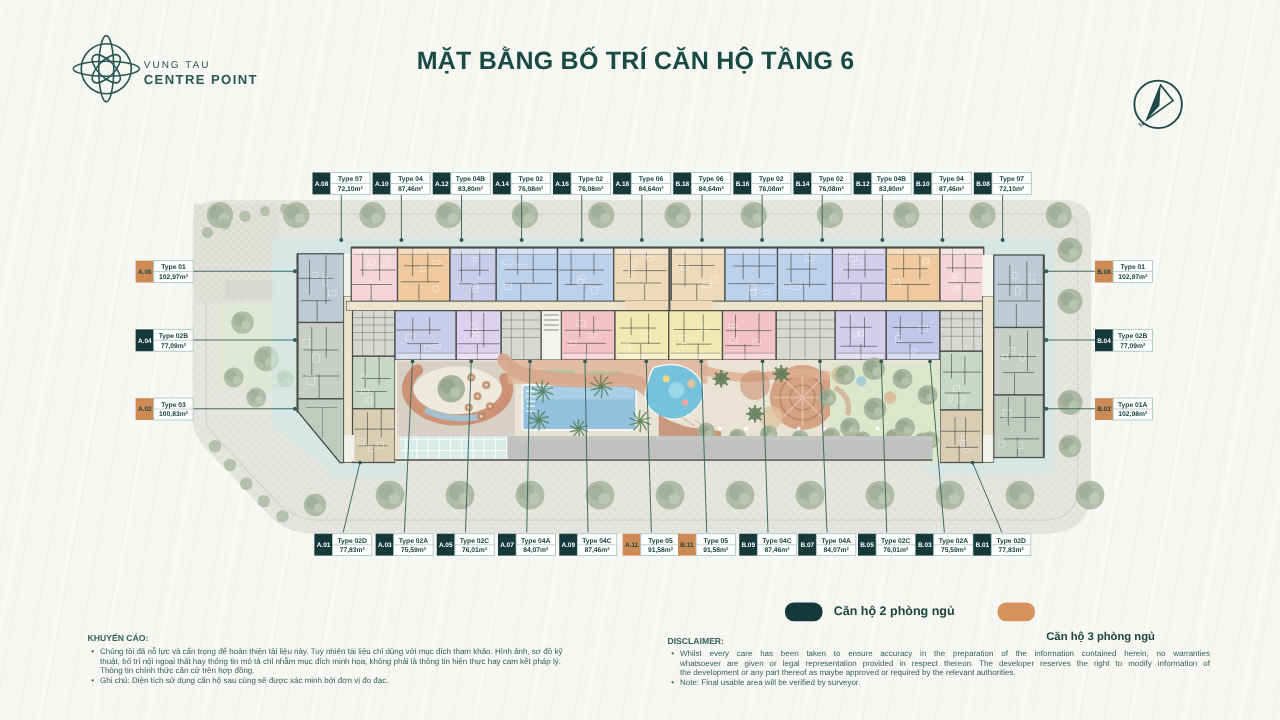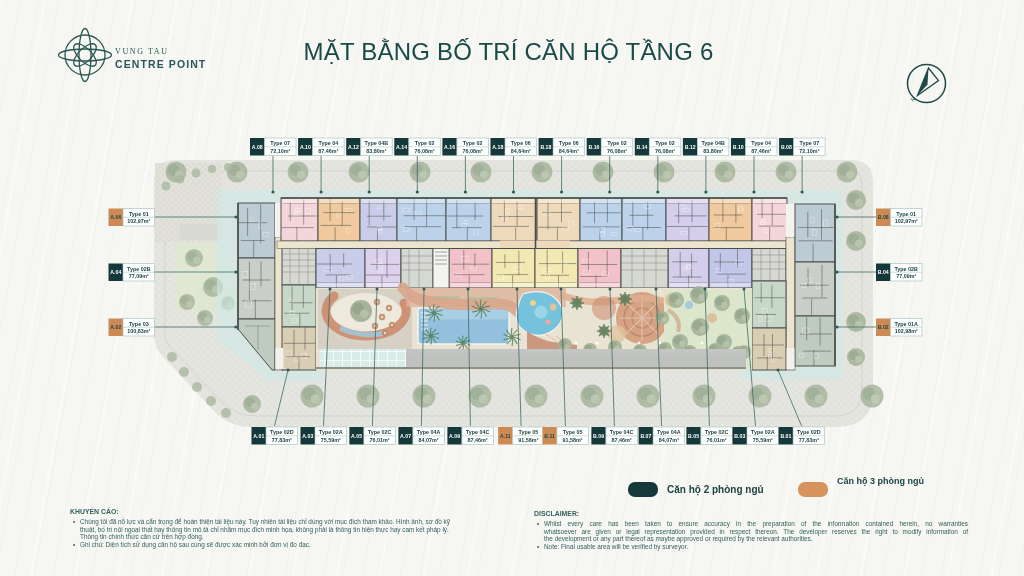--- a/index.html
+++ b/index.html
@@ -22,25 +22,25 @@
  <g fill="none" stroke="#2a5852" stroke-width="1.3">
   <circle cx="27" cy="29" r="20"></circle>
   <ellipse cx="27" cy="29" rx="6" ry="26.5"></ellipse>
   <ellipse cx="27" cy="29" rx="26.5" ry="6"></ellipse>
   <ellipse cx="27" cy="29" rx="14.5" ry="6.5" transform="rotate(45 27 29)"></ellipse>
   <ellipse cx="27" cy="29" rx="14.5" ry="6.5" transform="rotate(-45 27 29)"></ellipse>
  </g>
 </svg>
 
 <div class="abs" style="left:115px;top:47px;color:#2a5852;">
-  <div style="font-size:8px;letter-spacing:1.6px;font-family:Liberation Serif, serif;">VUNG TAU</div>
+  <div style="font-size:8px;letter-spacing:1.6px;">VUNG TAU</div>
   <div style="font-size:10.5px;letter-spacing:1.1px;margin-top:1.5px;font-weight:bold;">CENTRE POINT</div>
 </div>
 
-<div class="abs" style="left:0;top:38px;width:1000px;text-align:center;font-size:24px;font-weight:normal;color:#1a4a45;letter-spacing:0.2px;padding-left:17px;">MẶT BẰNG BỐ TRÍ CĂN HỘ TẦNG 6</div>
+<div class="abs" style="left:0;top:38px;width:1000px;text-align:center;font-size:20px;font-weight:bold;color:#1a4a45;letter-spacing:0.2px;padding-left:17px;">MẶT BẰNG BỐ TRÍ CĂN HỘ TẦNG 6</div>
 
 <svg class="abs" style="left:903px;top:60px" width="48" height="48" viewBox="0 0 48 48">
  <circle cx="23.5" cy="23.5" r="19" fill="none" stroke="#1e4a48" stroke-width="1.5"></circle>
  <polygon points="25.5,8 14.5,35.5 24.5,24.5" fill="#1e4a48"></polygon>
  <polygon points="25.5,8 35.5,20.5 14.5,35.5" fill="none" stroke="#1e4a48" stroke-width="1.3"></polygon>
  <text x="8.5" y="41.5" font-size="5.5" fill="#1e4a48" transform="rotate(-40 10 40)">N</text>
 </svg>
 
 <svg width="1024" height="576" viewBox="0 0 1024 576" style="position:absolute;left:0;top:0">
 <defs>
@@ -1163,21 +1163,21 @@
       <text x="883.2" y="329.1" font-size="5.2" font-weight="bold" fill="#1d4742" text-anchor="middle">B.02</text>
       <text x="906.2" y="325.5" font-size="5.4" font-weight="bold" fill="#1c4540" text-anchor="middle">Type 01A</text>
       <text x="906.2" y="333.2" font-size="5.4" font-weight="bold" fill="#1c4540" text-anchor="middle">102,98m²</text>
     </g>
 </svg>
 
 <div class="abs" style="left:628px;top:482px;width:30px;height:14.5px;border-radius:7px;background:#15383b;"></div>
 <div class="abs" style="left:667px;top:484px;font-size:10px;font-weight:bold;color:#1c4540;">Căn hộ 2 phòng ngủ</div>
 
 <div class="abs" style="left:798px;top:482px;width:30px;height:14.5px;border-radius:7px;background:#d6935c;"></div>
-<div class="abs" style="left:837px;top:476px;font-size:9px;font-weight:bold;color:#1c4540;">Căn hộ 3 phòng ngủ</div>
+<div class="abs" style="left:837px;top:504px;font-size:9px;font-weight:bold;color:#1c4540;">Căn hộ 3 phòng ngủ</div>
 
 <div class="abs" style="left:70px;top:508px;width:412px;color:#33615b;font-size:6.4px;line-height:7.55px;">
   <div style="font-weight:bold;font-size:6.9px;margin-bottom:2.5px;">KHUYẾN CÁO:</div>
   <div style="position:relative;padding-left:10px;"><span style="position:absolute;left:3px;">•</span>Chúng tôi đã nỗ lực và cẩn trọng để hoàn thiện tài liệu này. Tuy nhiên tài liệu chỉ dùng với mục đích tham khảo. Hình ảnh, sơ đồ kỹ<br>thuật, bố trí nội ngoại thất hay thông tin mô tả chỉ nhằm mục đích minh họa, không phải là thông tin hiện thực hay cam kết pháp lý.<br>Thông tin chính thức căn cứ trên hợp đồng.</div>
   <div style="position:relative;padding-left:10px;"><span style="position:absolute;left:3px;">•</span>Ghi chú: Diện tích sử dụng căn hộ sau cùng sẽ được xác minh bởi đơn vị đo đạc.</div>
 </div>
 
 <div class="abs" style="left:534px;top:510px;width:434px;color:#33615b;font-size:6.4px;line-height:7.55px;">
   <div style="font-weight:bold;font-size:6.9px;margin-bottom:2.5px;">DISCLAIMER:</div>
   <div style="position:relative;padding-left:10px;">

